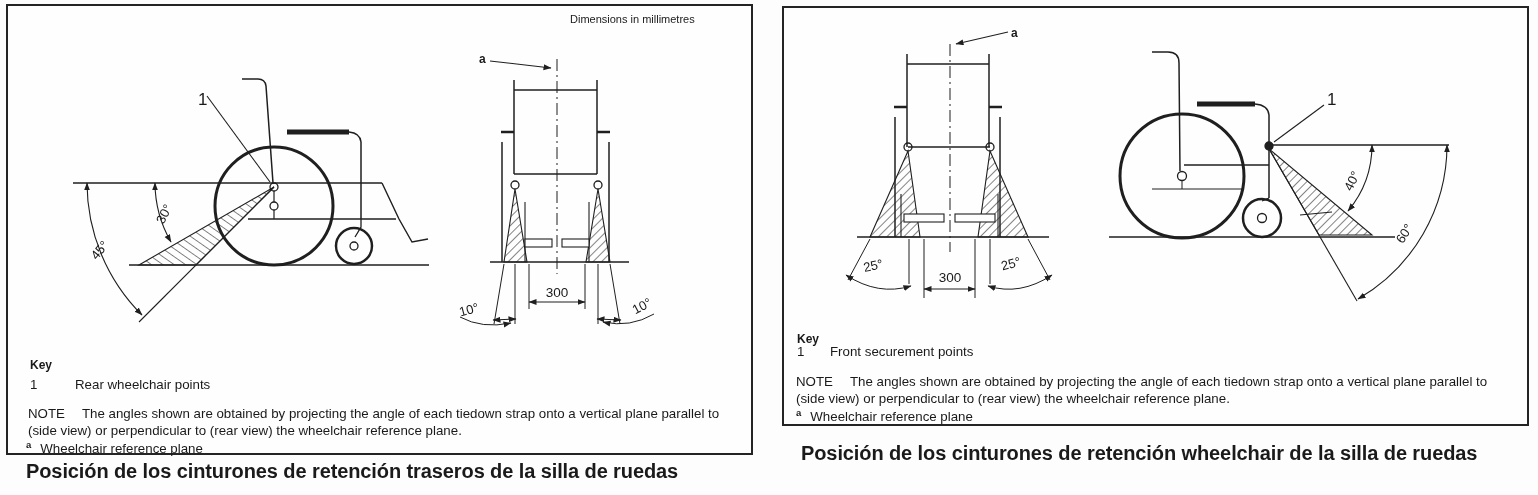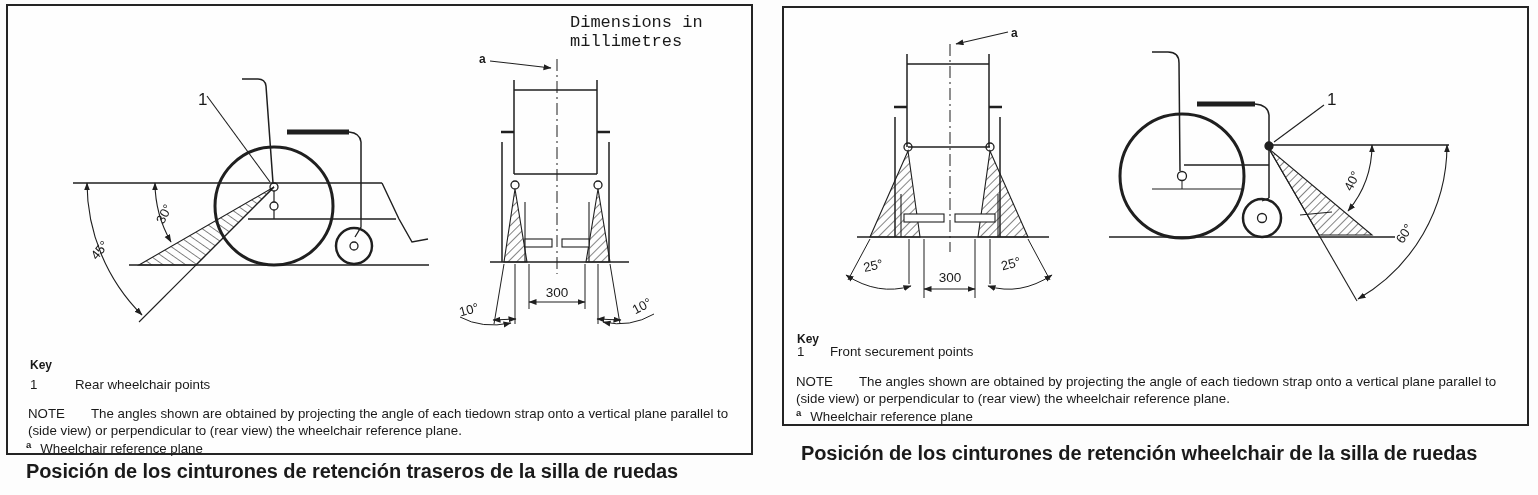--- a/index.html
+++ b/index.html
@@ -2,26 +2,26 @@
 <html><head>
 <meta charset="utf-8">
 <style>
   html,body{margin:0;padding:0;background:#ffffff;}
   #stage{position:relative;width:1538px;height:495px;background:#fdfdfd;overflow:hidden;
          font-family:"Liberation Sans",sans-serif;color:#1a1a1a;}
   .panel{position:absolute;background:#fefefe;border:2px solid #242424;box-sizing:border-box;}
   #panel-rear{left:6px;top:4px;width:747px;height:451px;}
   #panel-front{left:782px;top:6px;width:747px;height:420px;}
   .panel svg{position:absolute;left:0;top:0;}
-  .dims-note{position:absolute;left:562px;top:7px;font-size:17px;font-family:Liberation Mono, monospace;}
+  .dims-note{position:absolute;left:562px;top:7px;font-size:11px;}
   .key-title{position:absolute;font-size:12px;font-weight:bold;}
   .key-row{position:absolute;font-size:13.3px;}
   .key-num{display:inline-block;}
   .note-block{position:absolute;font-size:13.3px;line-height:1.28;}
-  .note-label{margin-right:26px;}
+  .note-label{margin-right:17px;}
   .footnote{position:absolute;font-size:13.3px;}
   .footnote sup{font-size:9.5px;font-weight:bold;margin-right:9px;}
   .caption{position:absolute;font-size:20px;font-weight:bold;letter-spacing:-0.1px;white-space:nowrap;}
   #caption-rear{left:26px;top:460px;}
   #caption-front{left:801px;top:442px;}
   svg text{font-family:"Liberation Sans",sans-serif;fill:#1a1a1a;}
   svg .ink{stroke:#1f1f1f;fill:none;}
 </style>
 </head>
 <body>

